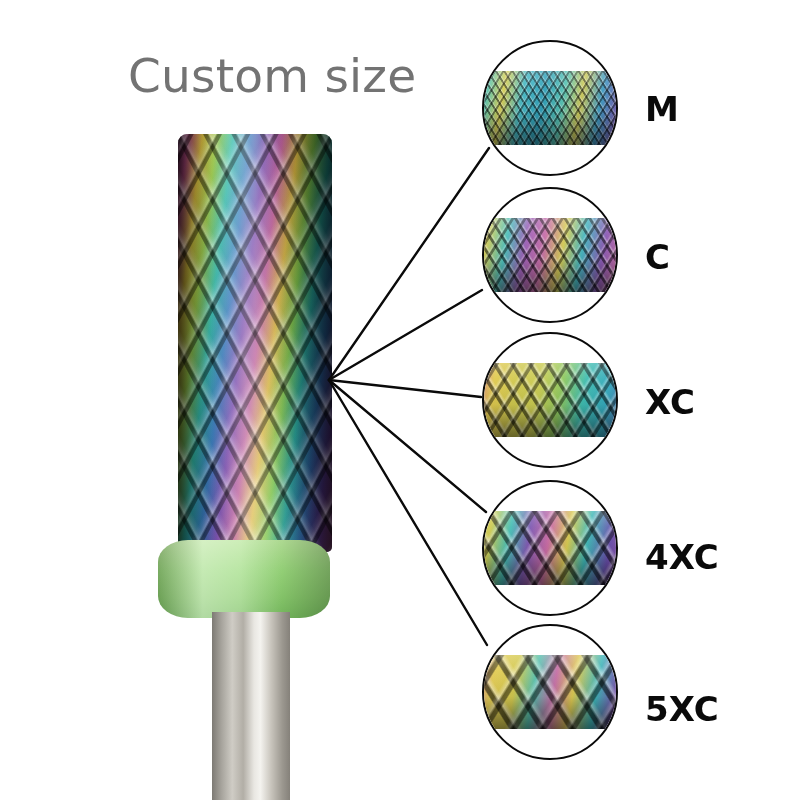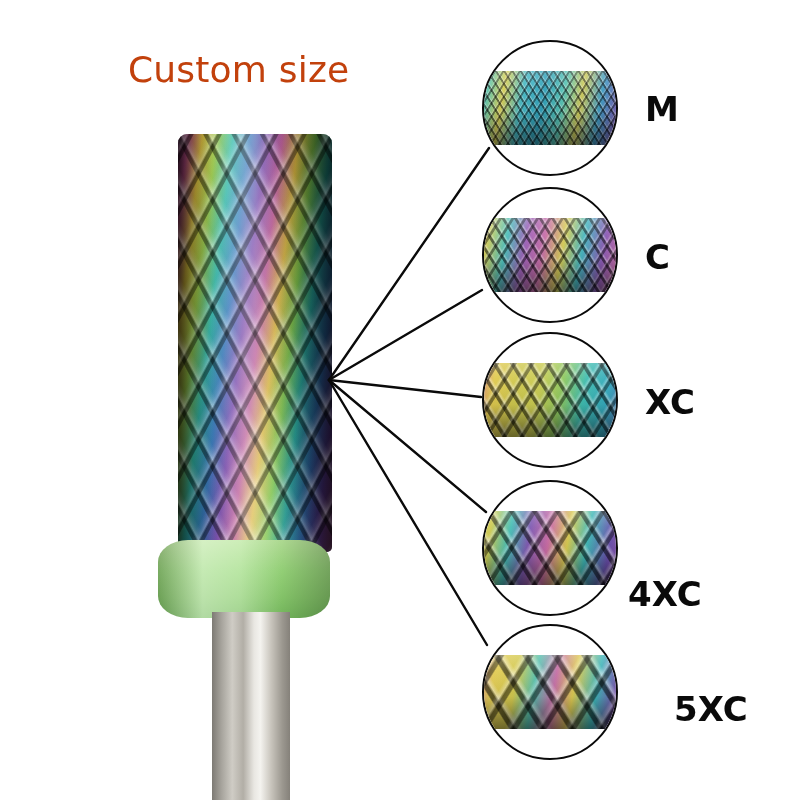--- a/index.html
+++ b/index.html
@@ -17,24 +17,24 @@
     width: 800px;
     height: 800px;
     background: #ffffff;
   }
 
   
   #title {
     position: absolute;
     left: 128px;
     top: 52px;
-    font-size: 36px;
+    font-size: 47px;
     line-height: 1;
     font-weight: 400;
-    color: #c2410c;
+    color: #737373;
     letter-spacing: 0.2px;
     white-space: nowrap;
   }
 
   
   #bit-group {
     position: absolute;
     left: 0;
     top: 0;
     width: 800px;
@@ -351,27 +351,27 @@
       <div class="callout" style="left: 482px; top: 480px;">
         <div class="disc">
           <div class="band">
             <div class="hue hue-4xc"></div>
             <div class="cutA cut-4xc"></div>
             <div class="cutB cut-4xc"></div>
             <div class="shade"></div>
           </div>
         </div>
       </div>
-      <div class="callout-label" style="left: 628px; top: 540px; margin-top: 37px;">4XC</div>
+      <div class="callout-label" style="left: 645px; top: 540px;">4XC</div>
       <div class="callout" style="left: 482px; top: 624px;">
         <div class="disc">
           <div class="band">
             <div class="hue hue-5xc"></div>
             <div class="cutA cut-5xc"></div>
             <div class="cutB cut-5xc"></div>
             <div class="shade"></div>
           </div>
         </div>
       </div>
-      <div class="callout-label" style="left: 674px; top: 692px;">5XC</div>
+      <div class="callout-label" style="left: 645px; top: 692px;">5XC</div>
     </div>
 
 </div>
 
 </body></html>

